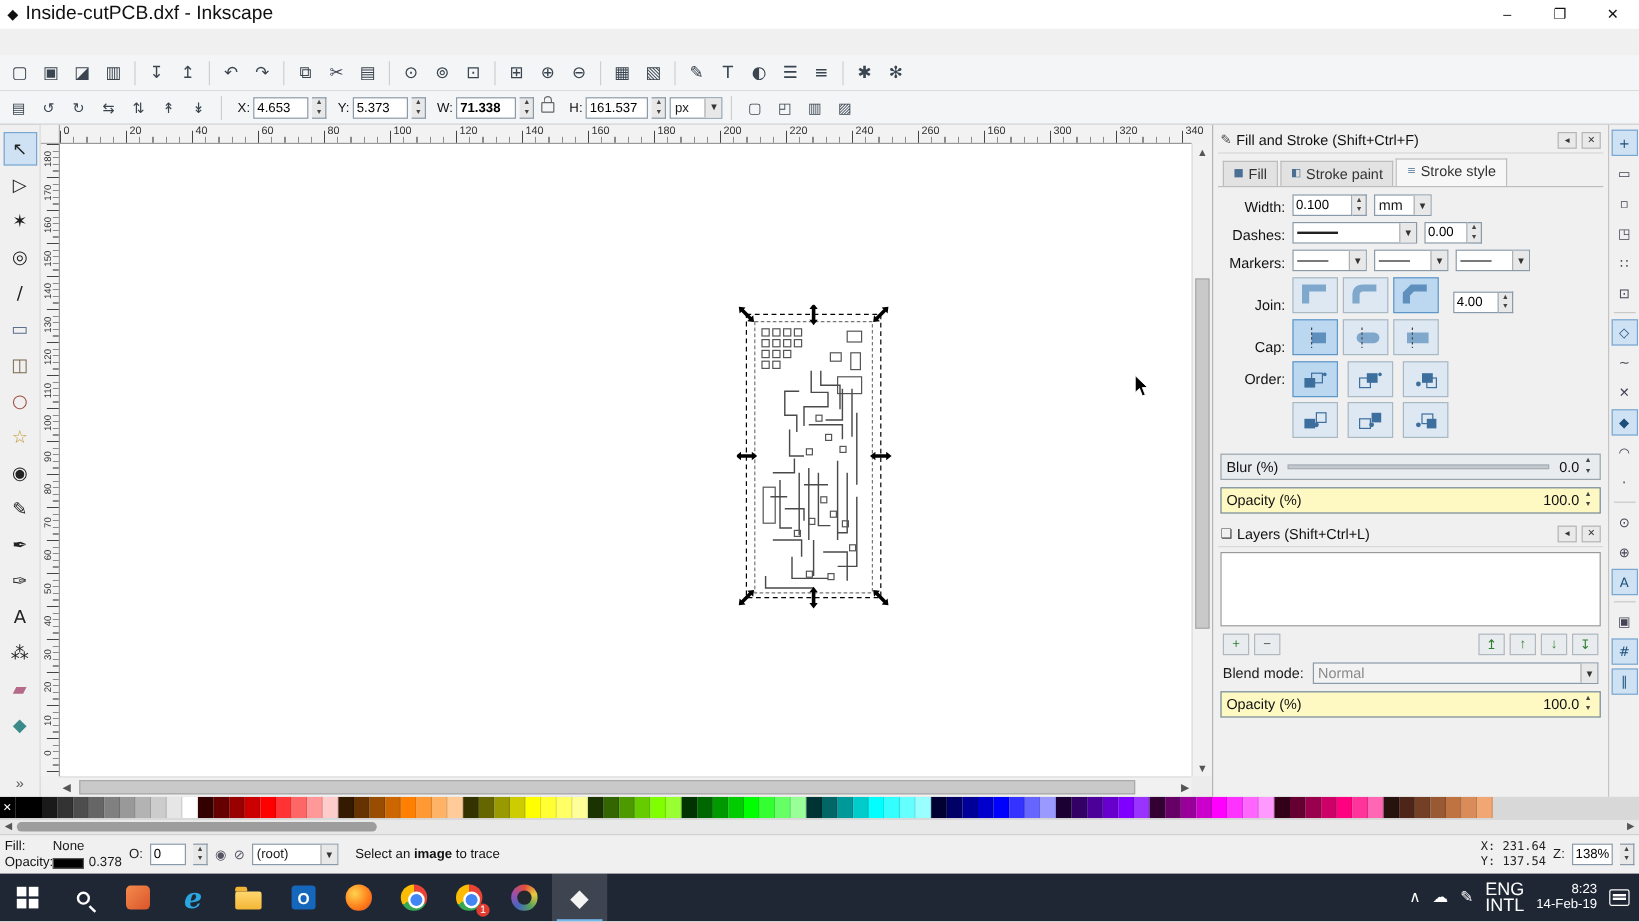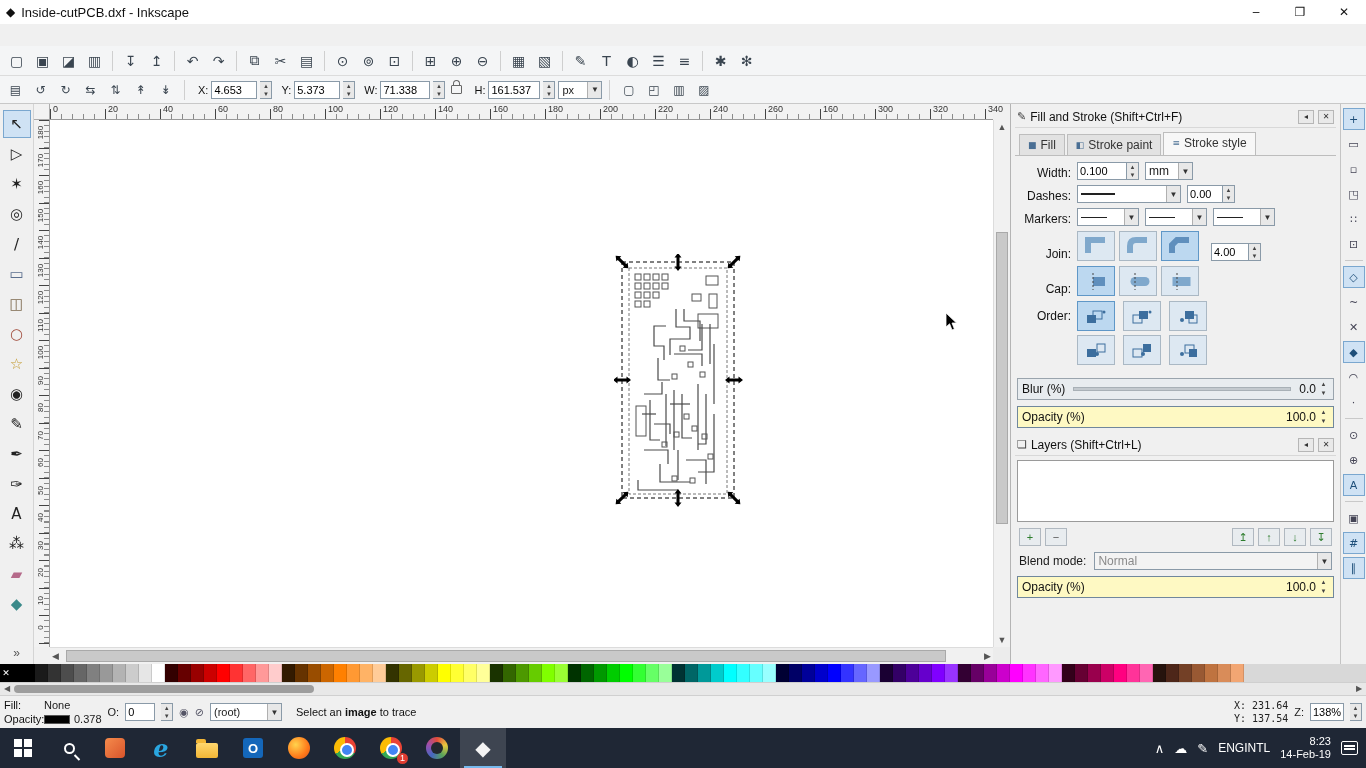--- a/index.html
+++ b/index.html
@@ -3,21 +3,21 @@
 <meta charset="utf-8">
 <style>
   *{box-sizing:border-box;margin:0;padding:0}
   html,body{width:1366px;height:768px;overflow:hidden}
   body{font:12px "Liberation Sans",sans-serif;color:#1a1a1a;background:#f0f0f0}
   #app{position:relative;width:1366px;height:768px;overflow:hidden;background:#f0f0f0}
 
   
   .titlebar{position:absolute;top:0;left:0;right:0;height:24px;background:#fff;display:flex;align-items:center;padding-left:6px;gap:6px}
   .app-icon{font-size:12px;color:#111}
-  .title-text{font-size:13px;color:#111}
+  .title-text{font-size:16px;color:#111}
   .win-controls{margin-left:auto;display:flex;height:100%}
   .win-btn{width:44px;height:100%;display:flex;align-items:center;justify-content:center;font-size:12px;color:#111}
 
   
   .menubar{position:absolute;top:24px;left:0;right:0;height:22px;background:#f0f0f0;display:flex;align-items:center;padding-left:4px}
   .menu-item{padding:2px 9px;color:#111}
 
   
   .cmdbar{position:absolute;top:46px;left:0;right:0;height:30px;background:#f4f5f6;border-bottom:1px solid #dcdcdc;display:flex;align-items:center;padding-left:4px;gap:1px}
   .tbtn{width:25px;height:25px;border:1px solid transparent;background:transparent;display:flex;align-items:center;justify-content:center;font-size:14px;color:#3a4550;font-family:"DejaVu Sans",sans-serif;cursor:default}
@@ -134,21 +134,21 @@
   .fox{width:22px;height:22px;border-radius:50%;background:radial-gradient(circle at 35% 35%,#ffd34d,#ff7a1a 60%,#d9541e)}
   .chrome{width:22px;height:22px;border-radius:50%;background:conic-gradient(#ea4335 0 33%,#34a853 0 66%,#fbbc05 0 100%);position:relative}
   .chrome:after{content:"";position:absolute;left:6px;top:6px;width:10px;height:10px;border-radius:50%;background:#4285f4;border:2px solid #fff}
   .badge{position:absolute;right:6px;bottom:4px;background:#e03c31;color:#fff;font-size:9px;line-height:11px;min-width:11px;border-radius:6px;text-align:center;padding:0 2px}
   .disc{width:22px;height:22px;border-radius:50%;background:conic-gradient(#e24b3b,#e8c93e,#58a35a,#4567c0,#9a4fb0,#e24b3b);position:relative}
   .disc:after{content:"";position:absolute;left:5px;top:5px;width:12px;height:12px;border-radius:50%;background:#23282f}
   .ink-diamond{font-size:20px;color:#f4f4f4}
   .tb-spacer{flex:1}
   .tray{display:flex;align-items:center;gap:10px;padding:0 8px}
   .tray-ic{font-size:13px;color:#fff;font-family:"DejaVu Sans",sans-serif}
-  .lang{display:flex;line-height:13px;font-size:12px;text-align:center}
+  .lang{display:flex;flex-direction:column;line-height:13px;font-size:15px;text-align:center}
   .clock{display:flex;flex-direction:column;line-height:13px;font-size:11px;text-align:right}
   .action-center{width:17px;height:14px;border:1.5px solid #fff;border-radius:2px;position:relative}
   .action-center:after{content:"";position:absolute;left:2px;top:3px;right:2px;height:1.5px;background:#fff;box-shadow:0 3px 0 #fff}
 
   .pcb-wrap{position:absolute;left:564px;top:134px;width:132px;height:258px}
   .cursor-wrap{position:absolute;left:895px;top:192px;width:14px;height:20px}
 </style>
 </head>
 <body>
 
@@ -219,21 +219,21 @@
         <span class="ar">▲</span>
         <span class="ar">▼</span>
       </span>
     <label>Y:</label>
     <input class="num" style="width: 46px;" value="5.373">
     <span class="arrows">
         <span class="ar">▲</span>
         <span class="ar">▼</span>
       </span>
     <label>W:</label>
-    <input class="num" style="width: 50px;" value="71.338">
+    <input class="num" style="width: 50px; font-weight: bold;" value="71.338">
     <span class="arrows">
         <span class="ar">▲</span>
         <span class="ar">▼</span>
       </span>
     <span class="lock"></span>
     <label>H:</label>
     <input class="num" style="width: 52px;" value="161.537">
     <span class="arrows">
         <span class="ar">▲</span>
         <span class="ar">▼</span>

